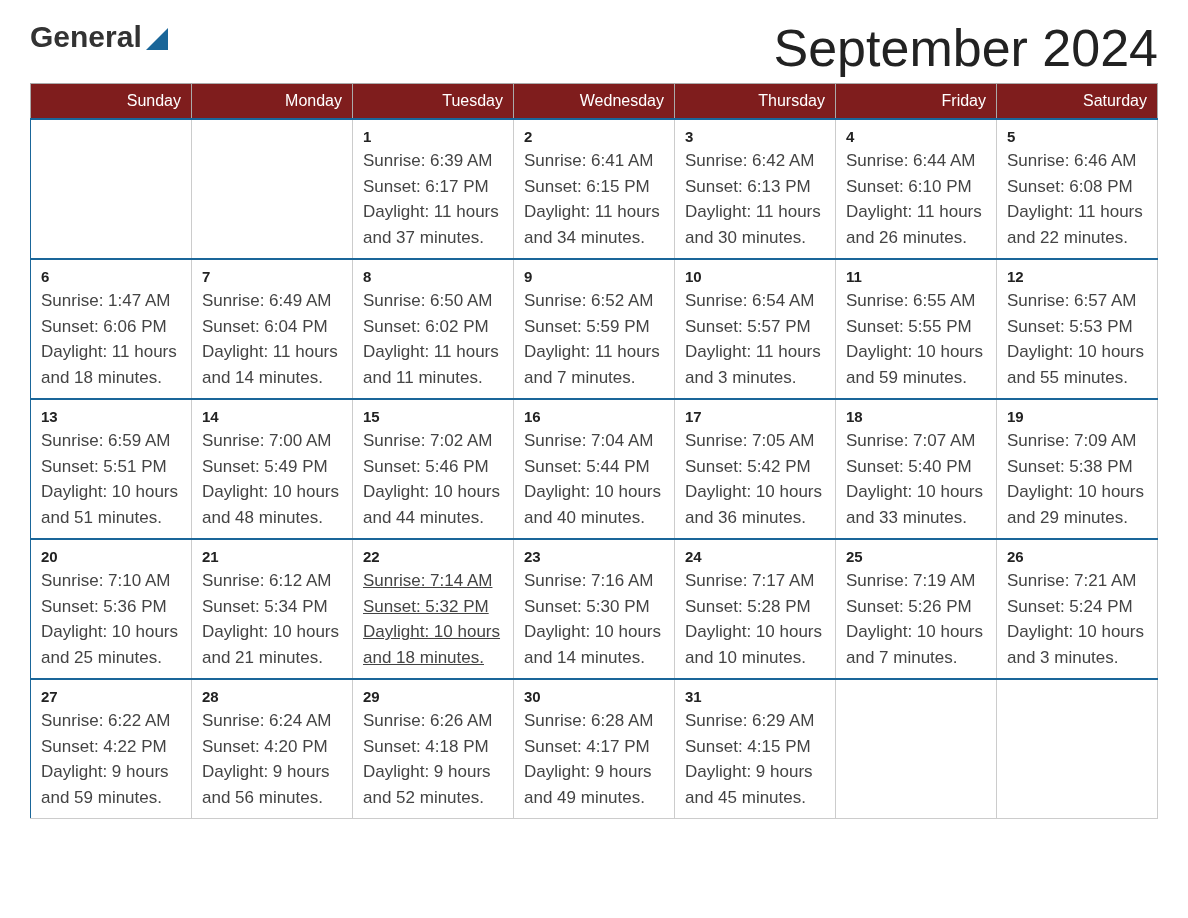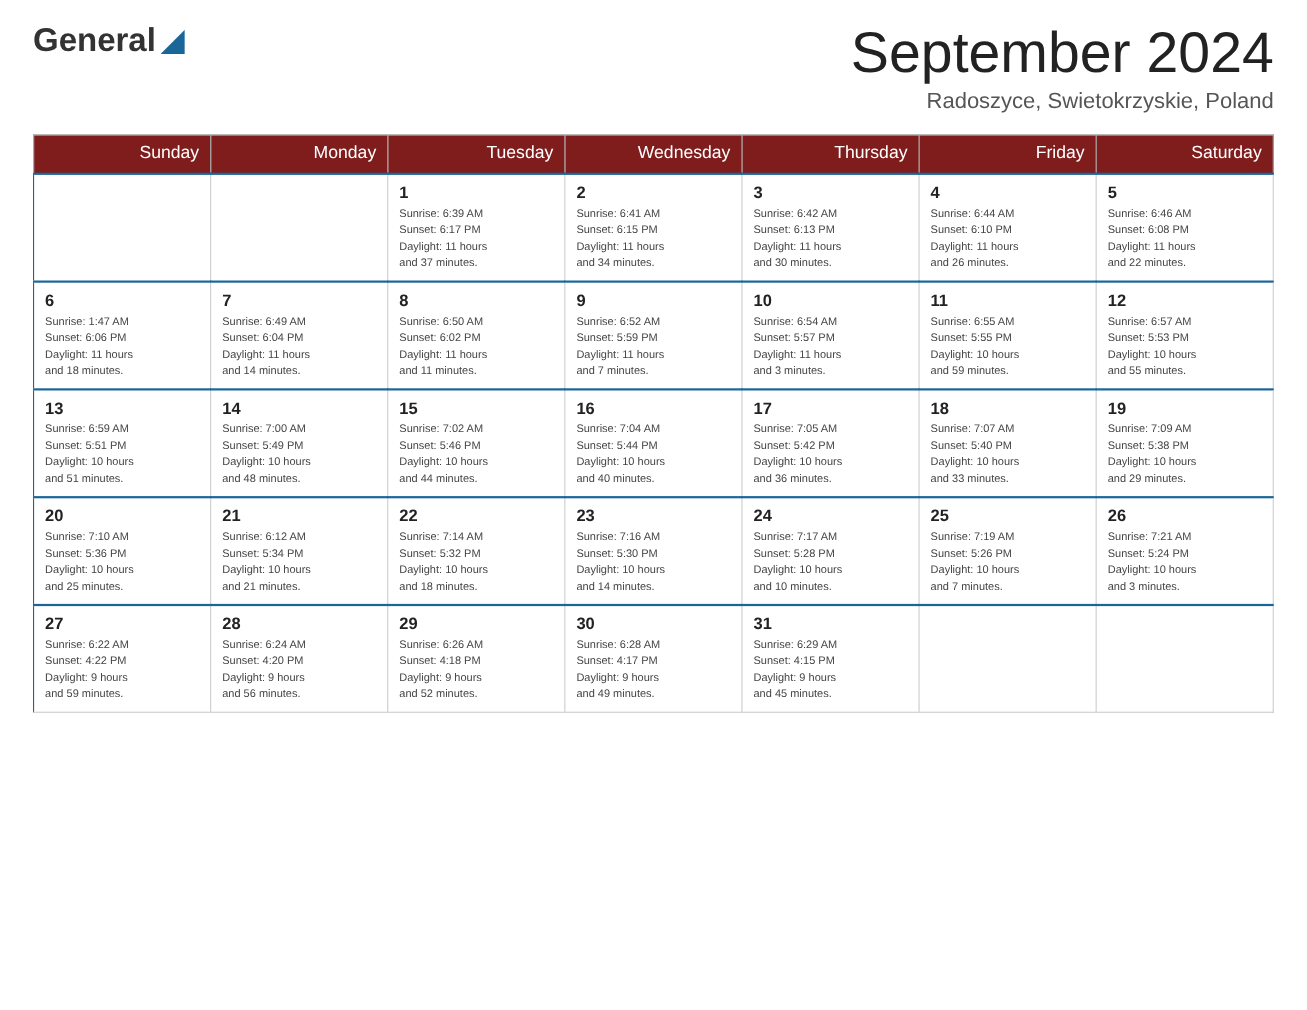--- a/index.html
+++ b/index.html
@@ -7,21 +7,21 @@
       font-family: Arial, sans-serif;
       background: #fff;
       width: 1188px;
       min-height: 918px;
       padding: 20px 30px;
     }
     .header {
       display: flex;
       justify-content: space-between;
       align-items: flex-start;
-      margin-bottom: 18px;
+      margin-bottom: 6px;
     }
     .title-section {
       text-align: right;
     }
     .month-title {
       font-size: 52px;
       font-weight: normal;
       color: #222;
       line-height: 1.1;
     }
@@ -54,21 +54,21 @@
       min-height: 110px;
     }
     .day-number {
       font-size: 15px;
       font-weight: bold;
       color: #222;
       display: block;
       margin-bottom: 3px;
     }
     .day-info {
-      font-size: 10px;
+      font-size: 17px;
       color: #444;
       line-height: 1.5;
     }
     .calendar tr td:first-child {
       border-left: 1px solid #1a6699;
     }
     .calendar tbody tr {
       border-top: 2px solid #1a6699;
     }
     .empty-cell {
@@ -113,21 +113,20 @@
       <span class="logo-text-general">General</span>
       <span class="logo-arrow">
         <svg width="22" height="26" viewBox="0 0 22 26">
           <polygon points="0,26 22,26 22,4" fill="#1a6699"></polygon>
         </svg>
       </span>
     </div>
   </div>
   <div class="title-section">
     <div class="month-title">September 2024</div>
-    <div class="location">Radoszyce, Swietokrzyskie, Poland</div>
   </div>
 </div>
 
 <table class="calendar">
   <thead>
     <tr>
     <th>Sunday</th>
         <th>Monday</th>
         <th>Tuesday</th>
         <th>Wednesday</th>
@@ -288,21 +287,21 @@
         </td>
         <td>
           <span class="day-number">21</span>
           <div class="day-info" style="white-space: pre-line;">Sunrise: 6:12 AM
 Sunset: 5:34 PM
 Daylight: 10 hours
 and 21 minutes.</div>
         </td>
         <td>
           <span class="day-number">22</span>
-          <div class="day-info" style="white-space: pre-line;">Sunrise: 7:14 AM
+          <div class="day-info" style="white-space: pre-line; text-decoration: underline;">Sunrise: 7:14 AM
 Sunset: 5:32 PM
 Daylight: 10 hours
 and 18 minutes.</div>
         </td>
         <td>
           <span class="day-number">23</span>
           <div class="day-info" style="white-space: pre-line;">Sunrise: 7:16 AM
 Sunset: 5:30 PM
 Daylight: 10 hours
 and 14 minutes.</div>

